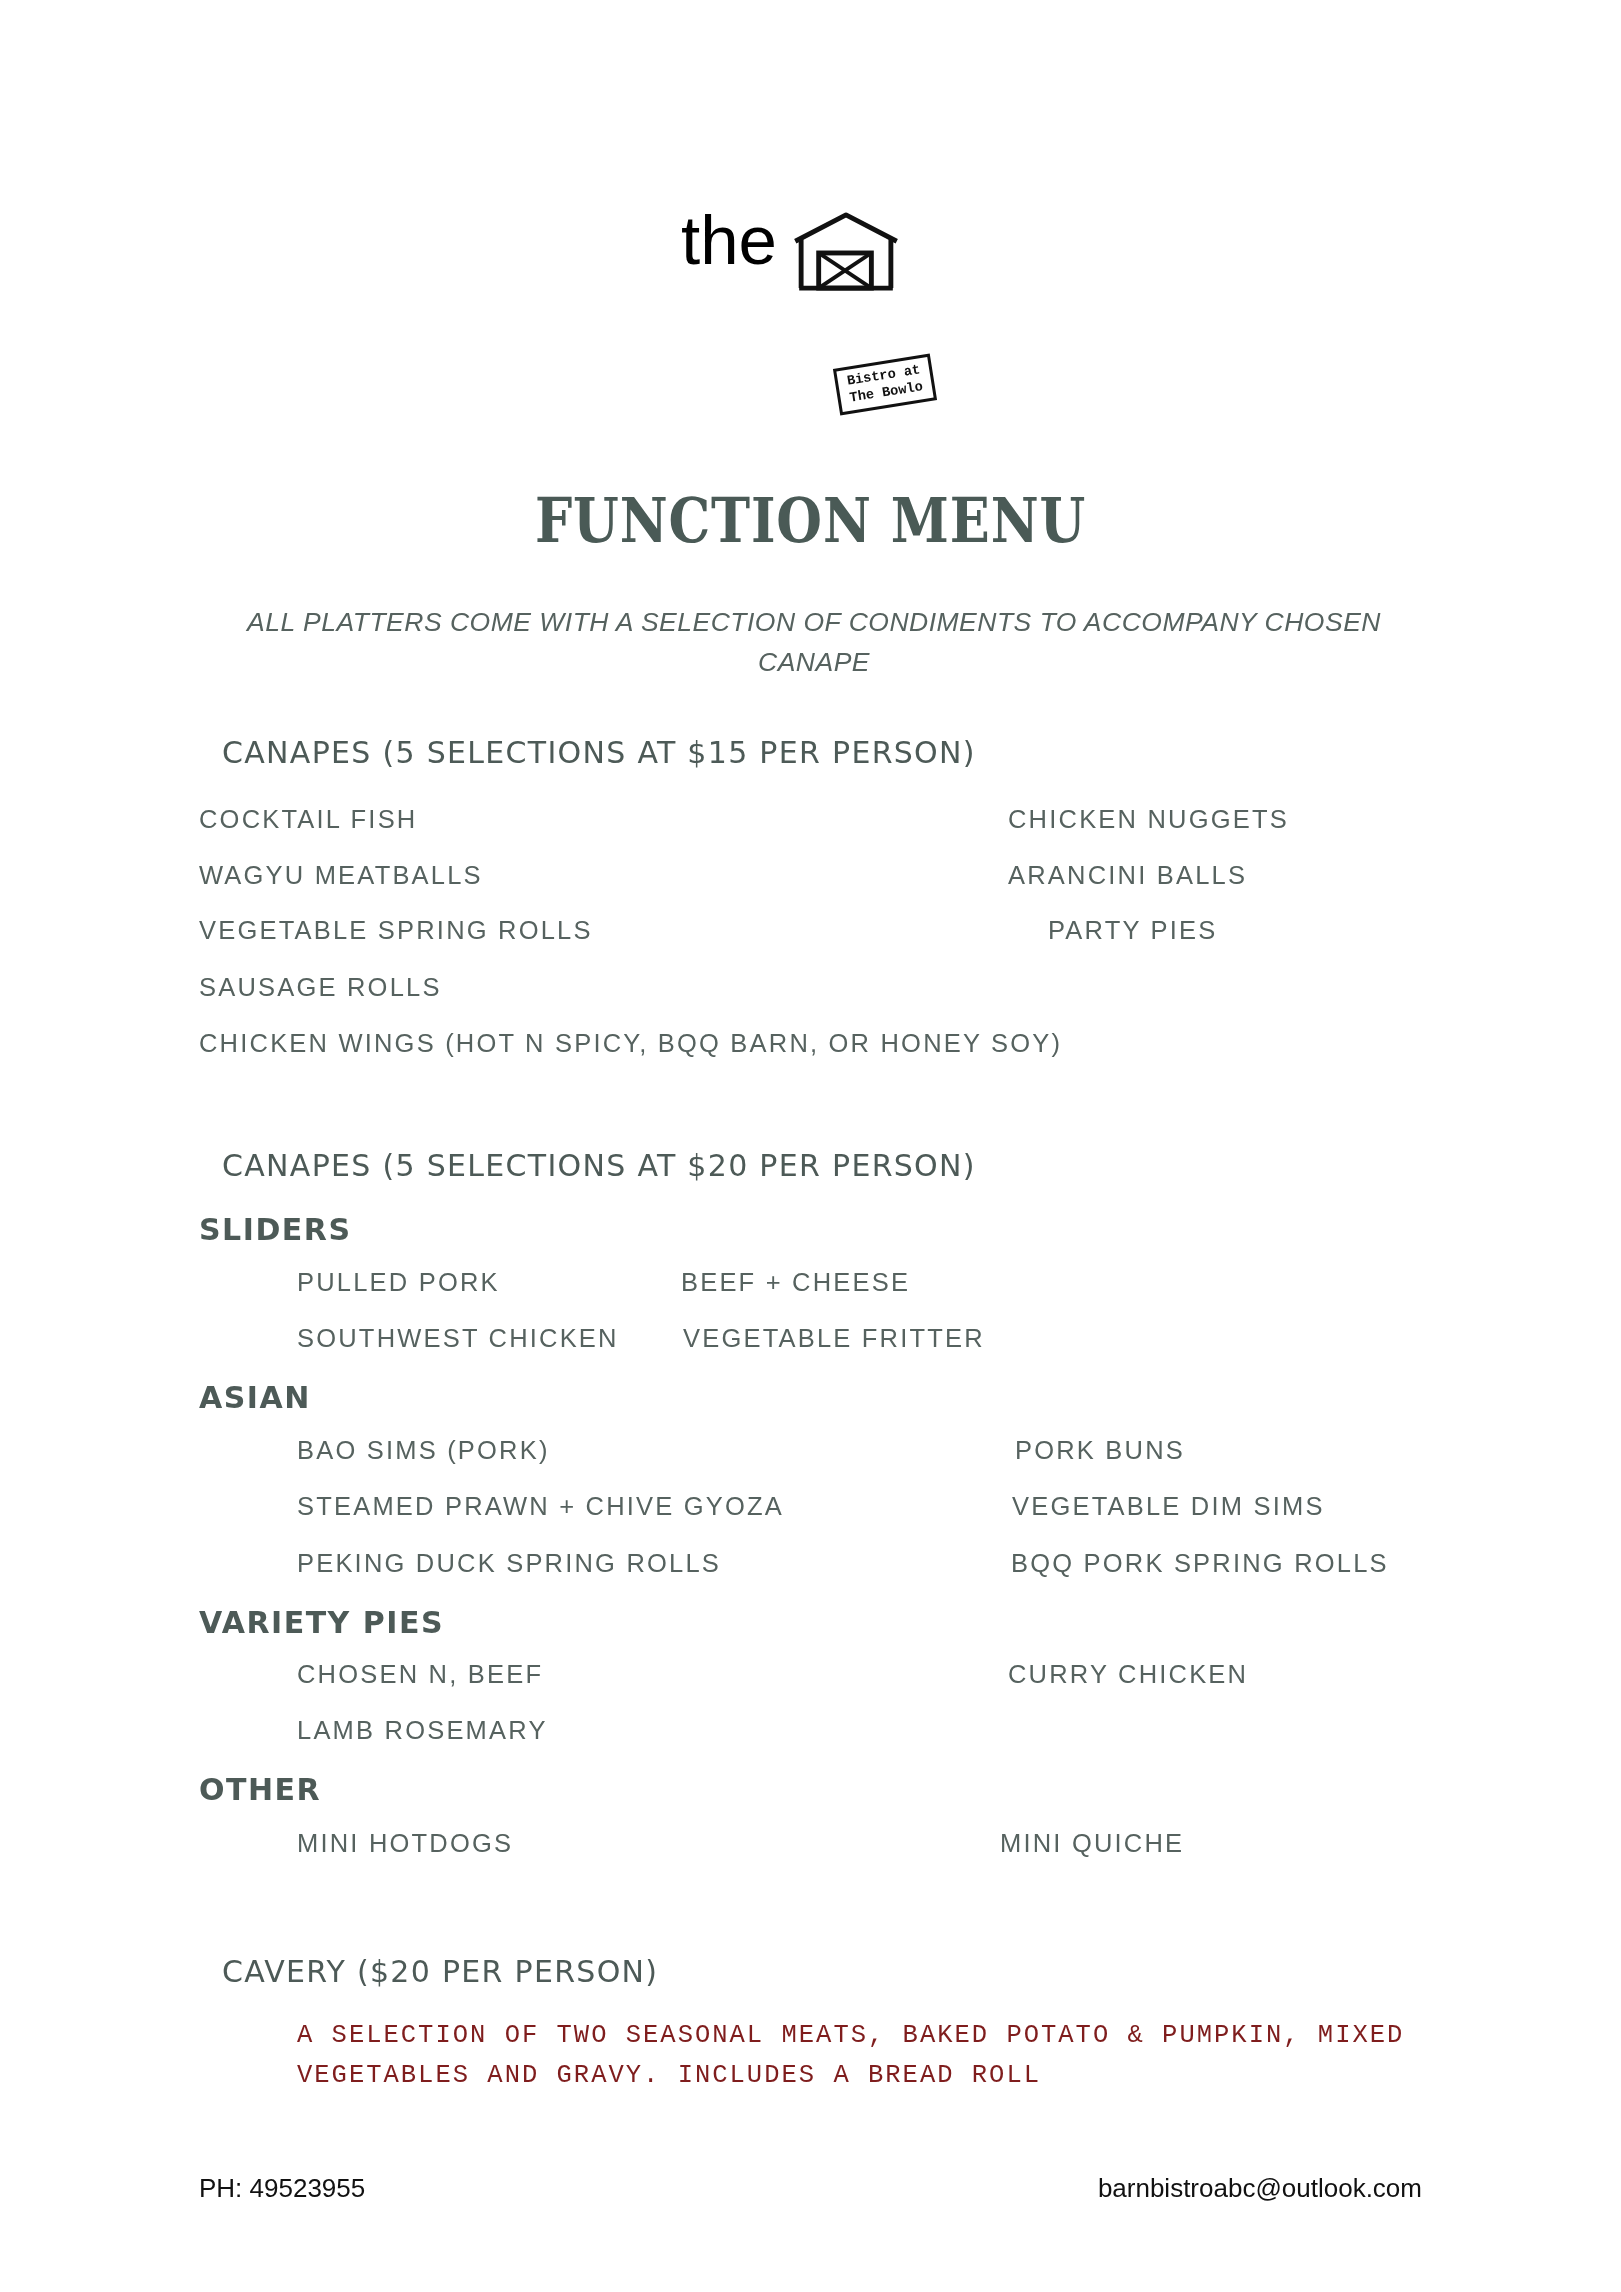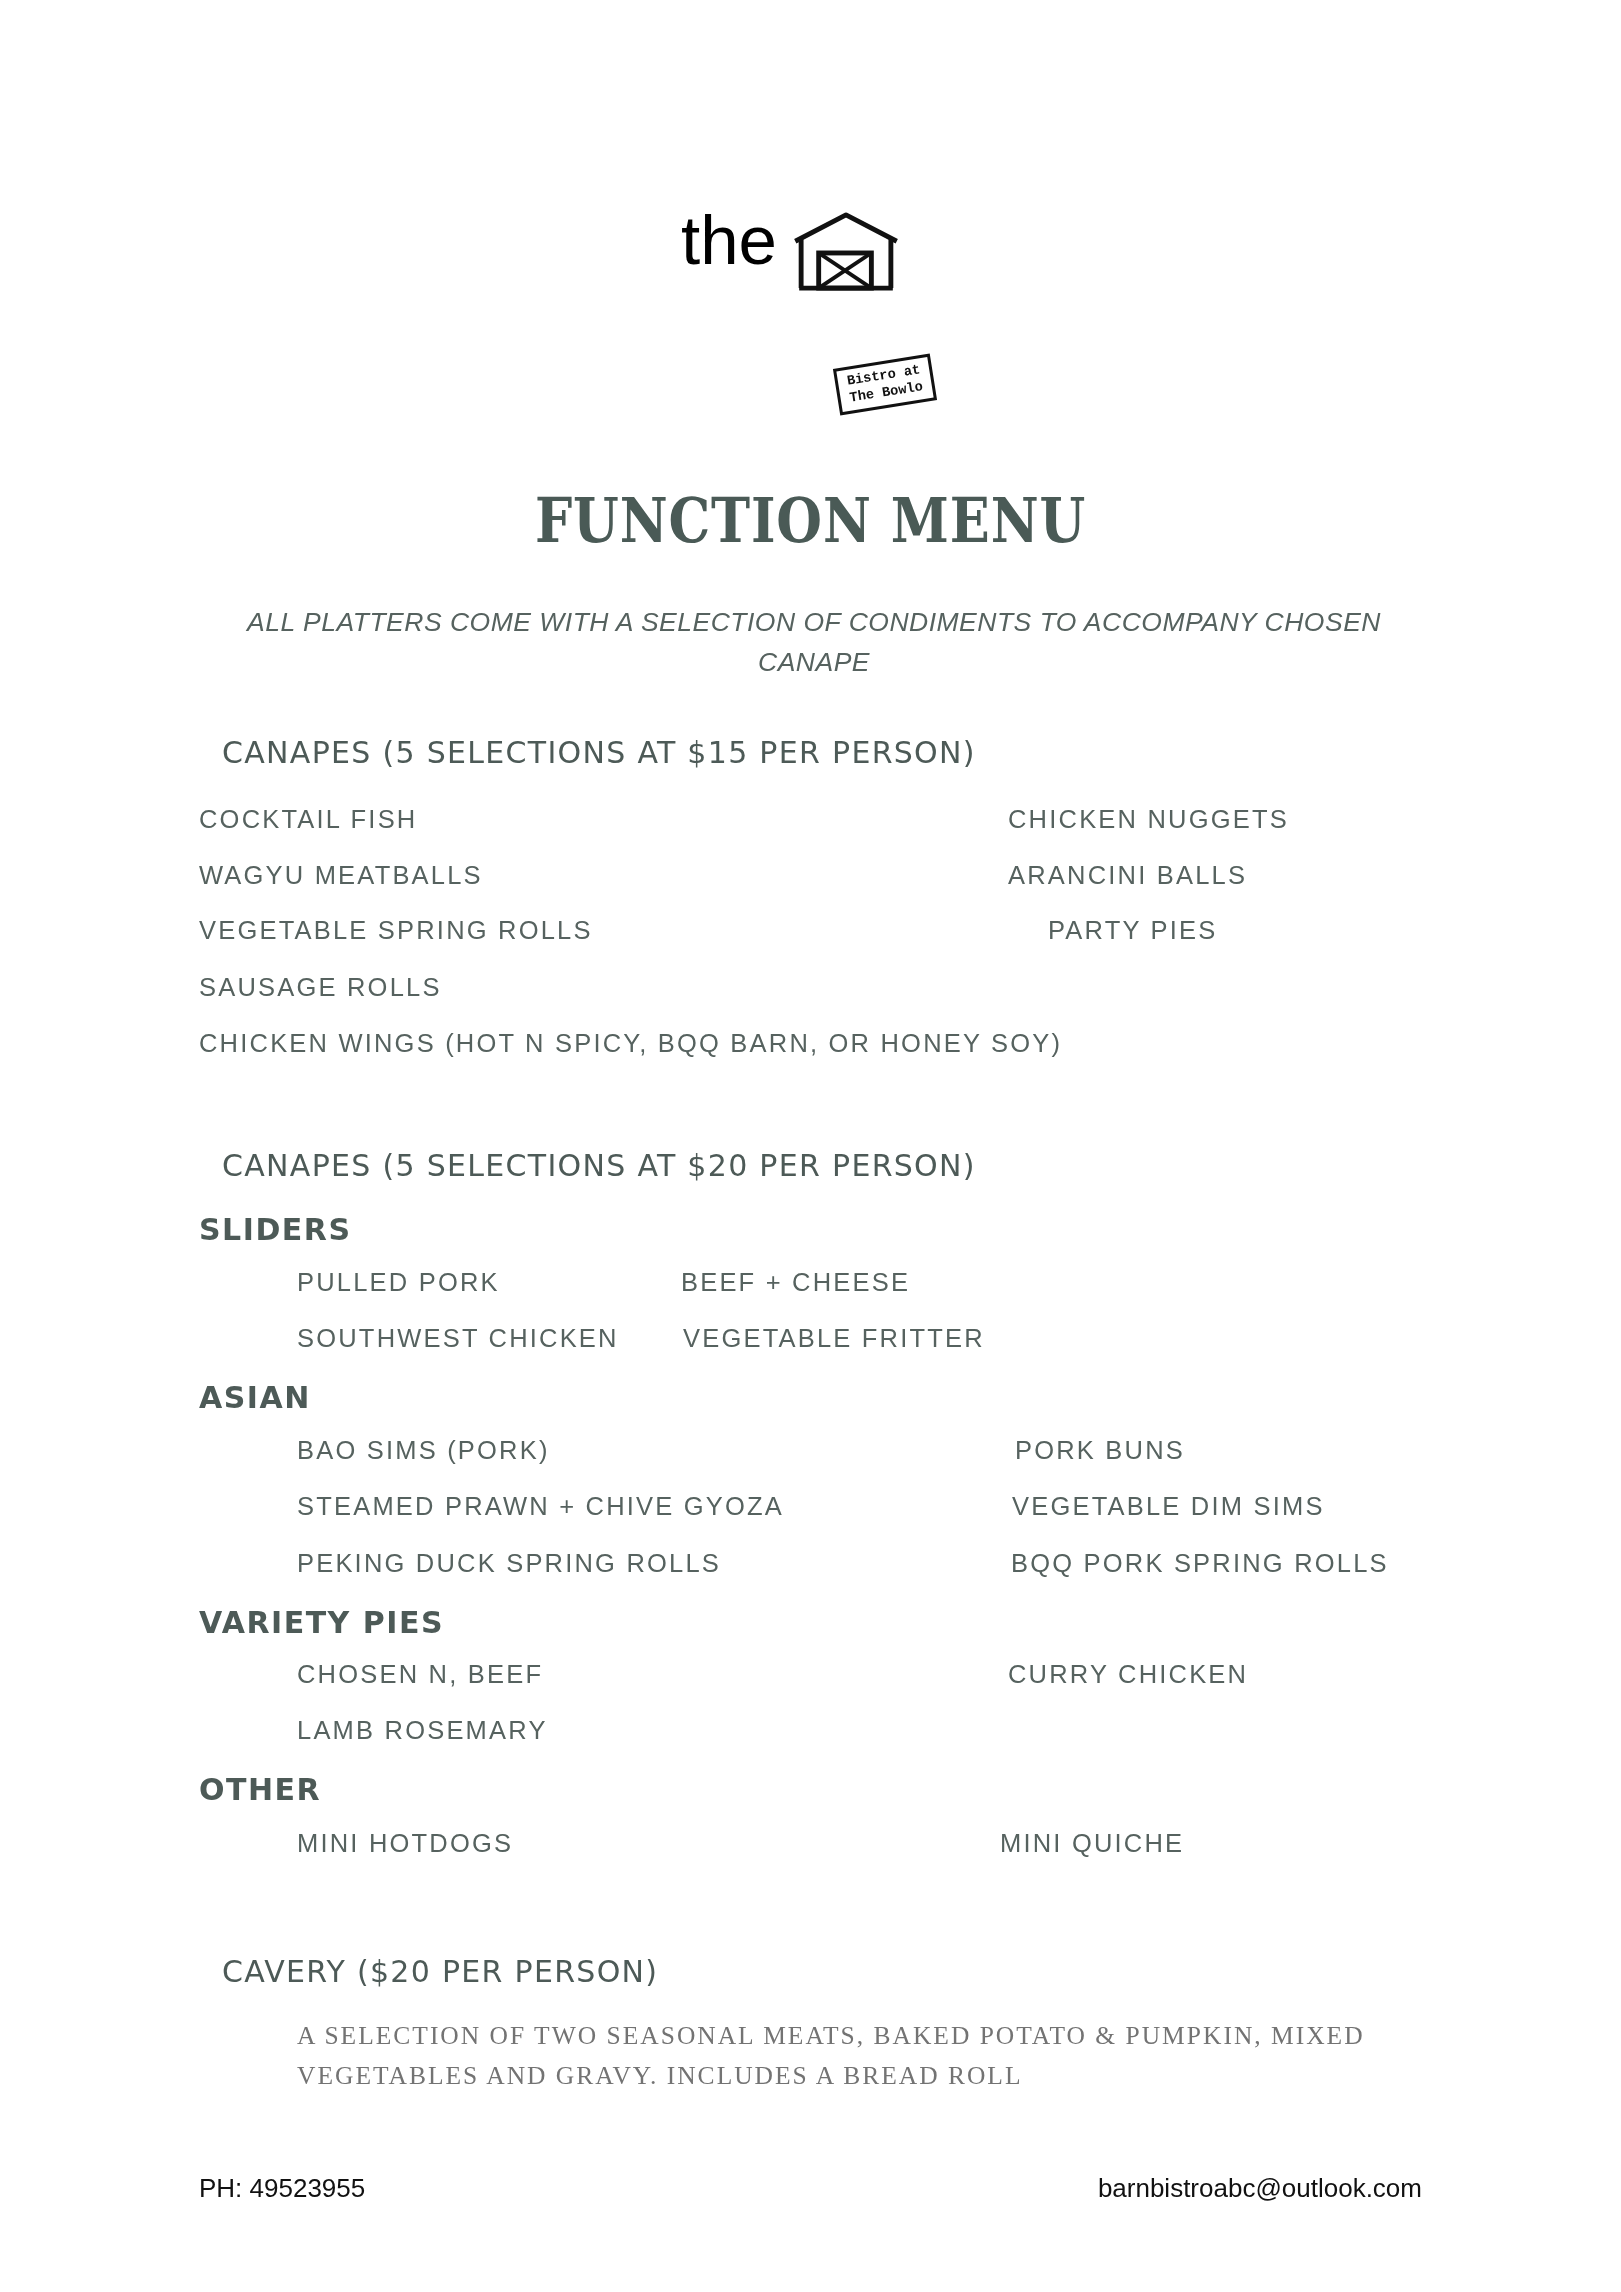--- a/index.html
+++ b/index.html
@@ -13,21 +13,21 @@
   .logo-tag { position: absolute; left: 155px; top: 155px; width: 98px; height: 47px; border: 3.9px solid #111; background: #fff;
               transform: rotate(-9deg); font-family: "Liberation Mono", monospace; font-weight: bold; font-size: 13.7px; line-height: 16.7px;
               text-align: center; color: #111; padding-top: 3.9px; box-sizing: border-box; }
   .title { position: absolute; left: 0; width: 1621px; top: 485px; text-align: center; font-family: "DejaVu Serif", serif;
            font-weight: bold; font-size: 61px; color: #4a5a56; letter-spacing: 1px; transform: scaleX(0.86); transform-origin: center; }
   .subtitle { position: absolute; left: 216px; width: 1196px; top: 602px; text-align: center; font-family: "Liberation Sans", sans-serif;
               font-style: italic; font-size: 26.5px; line-height: 40px; color: #56625f; letter-spacing: 0.5px; }
   .h-section { font-family: "DejaVu Sans", sans-serif; font-size: 30px; color: #4d5a57; letter-spacing: 1.3px; font-weight: 500; margin-left: 23px; }
   .h-sub { font-family: "DejaVu Sans", sans-serif; font-weight: bold; font-size: 30px; color: #4d5a57; letter-spacing: 1.5px; }
   .item { font-family: "Liberation Sans", sans-serif; font-size: 25.5px; color: #56625f; letter-spacing: 2.2px; }
-  .desc { font-family: Liberation Serif, serif; font-size: 25.5px; color: #737373; letter-spacing: 2px; line-height: 40px; white-space: normal; width: 1137px; }
+  .desc { font-family: Liberation Mono, monospace; font-size: 25.5px; color: #7f1d1d; letter-spacing: 2px; line-height: 40px; white-space: normal; width: 1137px; }
   .footer { font-family: "Liberation Sans", sans-serif; font-size: 26px; color: #111; }
 </style>
 </head>
 <body>
 
 <div class="logo">
   <div class="logo-the">the</div>
   <svg class="logo-house" width="110" height="80" viewBox="0 0 112 82">
     <polyline points="4,30 56,3 108,30" fill="none" stroke="#111" stroke-width="5" stroke-linejoin="round"></polyline>
     <line x1="10" y1="28" x2="10" y2="78" stroke="#111" stroke-width="5"></line>

